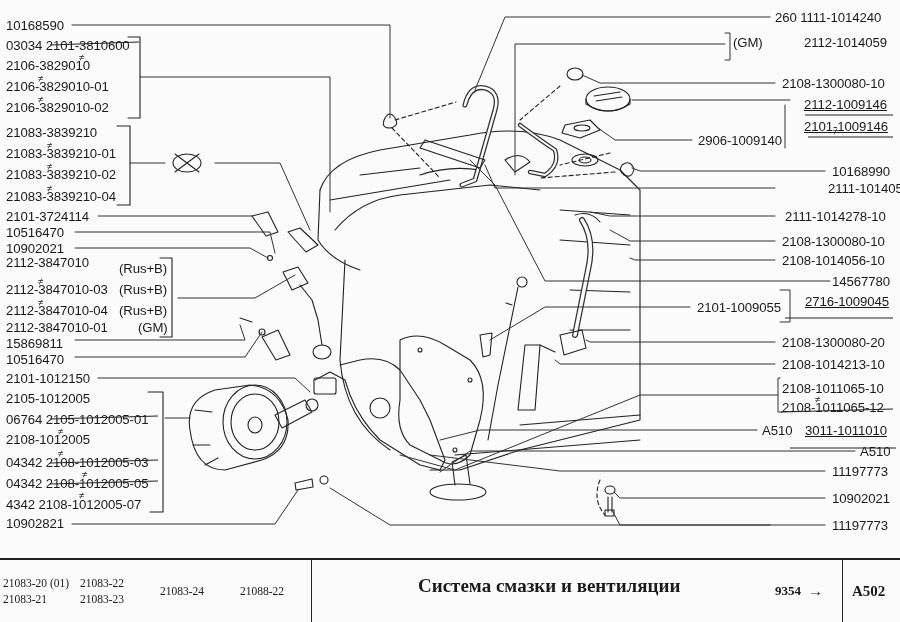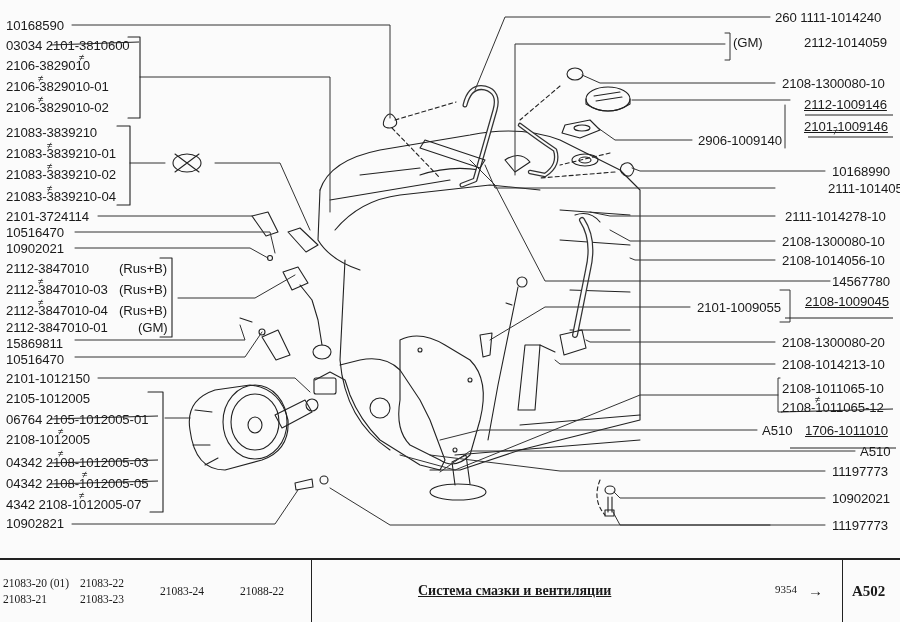--- a/index.html
+++ b/index.html
@@ -6,22 +6,22 @@
   body { width:900px; height:622px; position:relative; overflow:hidden;
          font-family:"Liberation Sans", sans-serif; color:#1a1a1a; }
   #stage { position:absolute; left:0; top:0; width:900px; height:622px; }
   .lbl { position:absolute; font-size:13.2px; line-height:15px; white-space:nowrap; letter-spacing:-0.1px; }
   .u { text-decoration:underline; }
   .ne { position:absolute; font-size:10px; line-height:10px; }
   svg#drawing { position:absolute; left:0; top:0; }
   #footer { position:absolute; left:0; top:558px; width:900px; height:64px; border-top:2px solid #222; font-family:"Liberation Serif", serif; }
   .f { position:absolute; font-size:11.5px; white-space:nowrap; }
   .vline { position:absolute; top:0; width:1px; background:#222; height:64px; }
-  #title { position:absolute; left:418px; top:23px; font-size:14px; font-weight:bold; font-family:"Liberation Serif", serif;text-decoration:underline; }
-  #code { position:absolute; left:775px; top:23px; font-size:11px; font-weight:normal; }
+  #title { position:absolute; left:418px; top:15px; font-size:19px; font-weight:bold; font-family:"Liberation Serif", serif; }
+  #code { position:absolute; left:775px; top:23px; font-size:13px; font-weight:bold; }
   #arrow { position:absolute; left:808px; top:23px; font-size:15px; }
   #page { position:absolute; left:852px; top:23px; font-size:15px; font-weight:bold;font-family:Liberation Serif, serif; }
   #wm { position:absolute; left:565px; top:470px; font-size:38px; color:transparent; -webkit-text-stroke:0.7px #b8b8b8; font-family:"Liberation Sans", sans-serif; letter-spacing:1px; }
 </style>
 </head>
 <body>
 
 <div id="stage">
 
   <svg id="drawing" width="900" height="560" viewBox="0 0 900 560">
@@ -214,21 +214,21 @@
   <div class="lbl" style="left:6px;top:58px">2106-3829010</div>
   <div class="lbl" style="left:6px;top:79px">2106-3829010-01</div>
   <div class="lbl" style="left:6px;top:100px">2106-3829010-02</div>
   <div class="lbl" style="left:6px;top:125px">21083-3839210</div>
   <div class="lbl" style="left:6px;top:146px">21083-3839210-01</div>
   <div class="lbl" style="left:6px;top:167px">21083-3839210-02</div>
   <div class="lbl" style="left:6px;top:189px">21083-3839210-04</div>
   <div class="lbl" style="left:6px;top:209px">2101-3724114</div>
   <div class="lbl" style="left:6px;top:225px">10516470</div>
   <div class="lbl" style="left:6px;top:241px">10902021</div>
-  <div class="lbl" style="left:6px;top:261px">2112-3847010</div>
+  <div class="lbl" style="left:6px;top:255px">2112-3847010</div>
   <div class="lbl" style="left:119px;top:261px">(Rus+B)</div>
   <div class="lbl" style="left:6px;top:282px">2112-3847010-03</div>
   <div class="lbl" style="left:119px;top:282px">(Rus+B)</div>
   <div class="lbl" style="left:6px;top:303px">2112-3847010-04</div>
   <div class="lbl" style="left:119px;top:303px">(Rus+B)</div>
   <div class="lbl" style="left:6px;top:320px">2112-3847010-01</div>
   <div class="lbl" style="left:138px;top:320px">(GM)</div>
   <div class="lbl" style="left:6px;top:336px">15869811</div>
   <div class="lbl" style="left:6px;top:352px">10516470</div>
   <div class="lbl" style="left:6px;top:371px">2101-1012150</div>
@@ -276,27 +276,27 @@
   <div class="lbl u" style="left:804px;top:97px">2112-1009146</div>
   <div class="lbl u" style="left:804px;top:119px">2101-1009146</div>
   <div class="lbl" style="left:698px;top:133px">2906-1009140</div>
   <div class="lbl" style="left:832px;top:164px">10168990</div>
   <div class="lbl" style="left:828px;top:181px">2111-1014058-10</div>
   <div class="lbl" style="left:785px;top:209px">2111-1014278-10</div>
   <div class="lbl" style="left:782px;top:234px">2108-1300080-10</div>
   <div class="lbl" style="left:782px;top:253px">2108-1014056-10</div>
   <div class="lbl" style="left:832px;top:274px">14567780</div>
   <div class="lbl" style="left:697px;top:300px">2101-1009055</div>
-  <div class="lbl u" style="left:805px;top:294px">2108-1009045</div>
+  <div class="lbl u" style="left:805px;top:294px">2716-1009045</div>
   <div class="lbl" style="left:782px;top:335px">2108-1300080-20</div>
   <div class="lbl" style="left:782px;top:357px">2108-1014213-10</div>
   <div class="lbl" style="left:782px;top:381px">2108-1011065-10</div>
   <div class="lbl" style="left:782px;top:400px">2108-1011065-12</div>
   <div class="lbl" style="left:762px;top:423px">A510</div>
-  <div class="lbl u" style="left:805px;top:423px">1706-1011010</div>
+  <div class="lbl u" style="left:805px;top:423px">3011-1011010</div>
   <div class="lbl" style="left:860px;top:444px">A510</div>
   <div class="lbl" style="left:832px;top:464px">11197773</div>
   <div class="lbl" style="left:832px;top:491px">10902021</div>
   <div class="lbl" style="left:832px;top:518px">11197773</div>
 
   <div id="footer">
     <span class="f" style="left:3px;top:17px">21083-20 (01)</span>
     <span class="f" style="left:3px;top:33px">21083-21</span>
     <span class="f" style="left:80px;top:17px">21083-22</span>
     <span class="f" style="left:80px;top:33px">21083-23</span>

